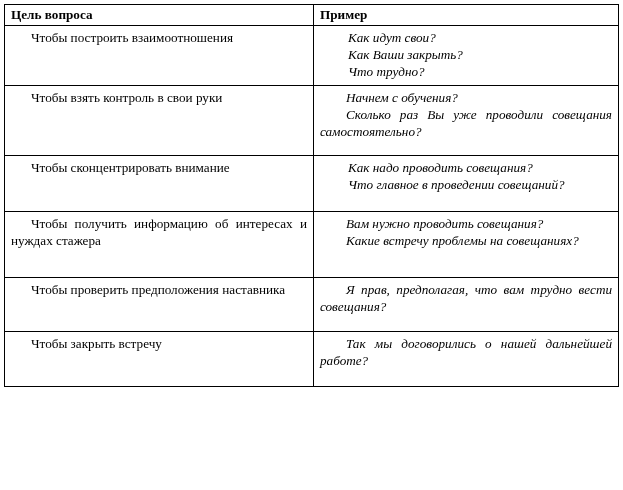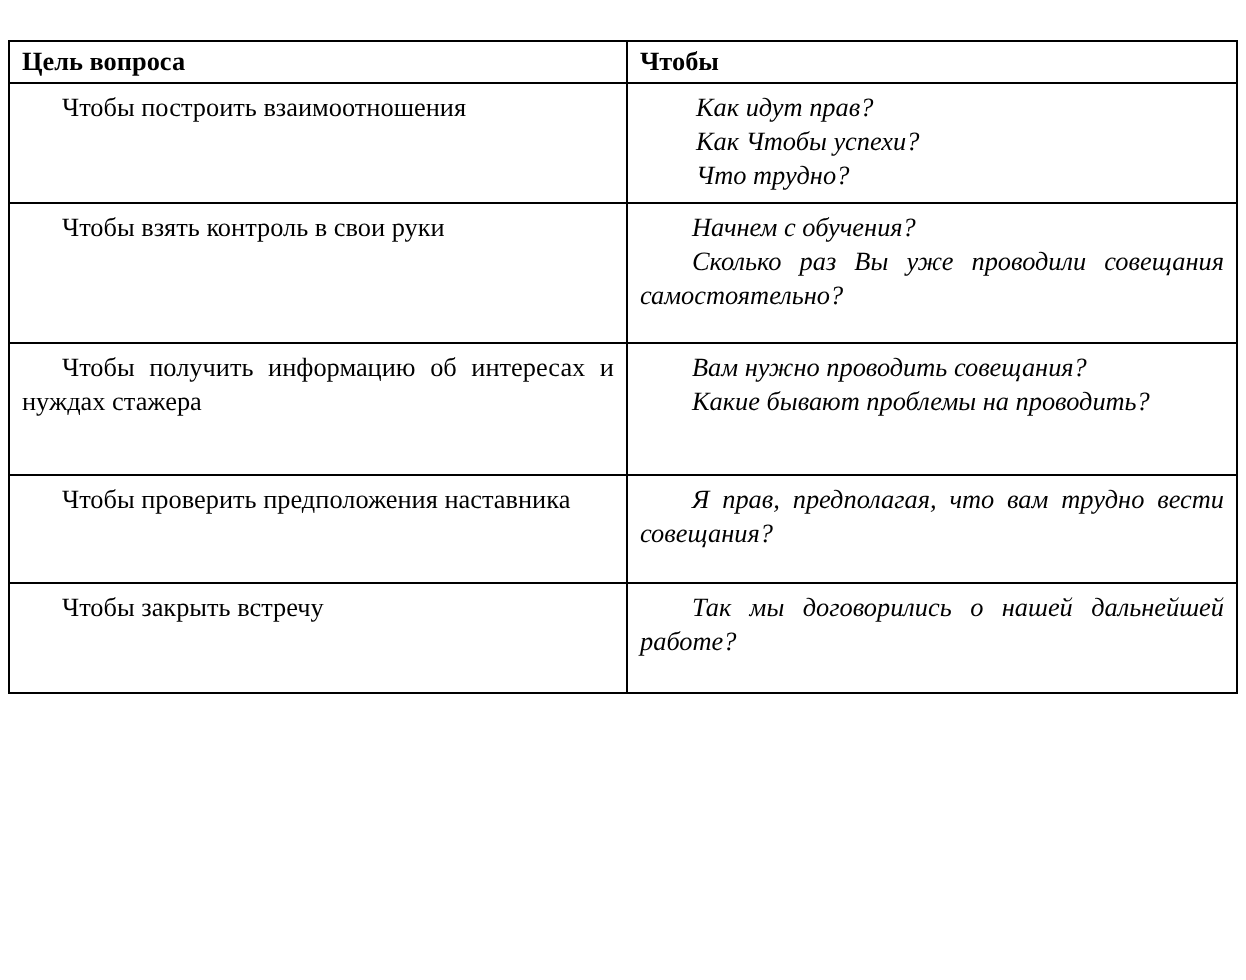--- a/index.html
+++ b/index.html
@@ -15,21 +15,21 @@
     font-family: "Liberation Serif", "DejaVu Serif", serif;
     color: #000000;
     -webkit-font-smoothing: none;
   }
 
   .page {
     position: relative;
     width: 623px;
     height: 490px;
     box-sizing: border-box;
-    padding: 20px 5px 5px 4px;
+    padding: 4px 5px 5px 4px;
   }
 
   table.qa-table {
     width: 614px;
     border-collapse: collapse;
     table-layout: fixed;
     border: 1px solid #000000;
     font-size: 13.2px;
     line-height: 1.30;
   }
@@ -109,49 +109,56 @@
 
   <table class="qa-table">
     <colgroup>
       <col class="col-goal">
       <col class="col-sample">
     </colgroup>
 
     <thead>
       <tr>
         <th class="head-goal">Цель вопроса</th>
-        <th class="head-sample">Чтобы</th>
+        <th class="head-sample">Пример</th>
       </tr>
     </thead>
 
     <tbody>
 
       <tr class="r1">
         <td class="cell-goal nojustify">Чтобы построить взаимоотношения</td>
         <td class="cell-sample lines">
-          <span class="line">Как идут прав?</span>
-          <span class="line">Как Чтобы успехи?</span>
+          <span class="line">Как идут свои?</span>
+          <span class="line">Как Ваши закрыть?</span>
           <span class="line">Что трудно?</span>
         </td>
       </tr>
 
       <tr class="r2">
         <td class="cell-goal nojustify">Чтобы взять контроль в свои руки</td>
         <td class="cell-sample">
           <div style="text-indent:26px; text-align:right;">Начнем с обучения?</div>
           <div style="text-indent:26px; text-align:justify; text-align-last:left;">Сколько раз Вы уже проводили совещания самостоятельно?</div>
         </td>
       </tr>
 
+      <tr class="r3">
+        <td class="cell-goal nojustify">Чтобы сконцентрировать внимание</td>
+        <td class="cell-sample lines">
+          <span class="line">Как надо проводить совещания?</span>
+          <span class="line">Что главное в проведении совещаний?</span>
+        </td>
+      </tr>
 
       <tr class="r4">
         <td class="cell-goal">Чтобы получить информацию об интересах и нуждах стажера</td>
         <td class="cell-sample">
           <div style="text-indent:26px; text-align:right;">Вам нужно проводить совещания?</div>
-          <div style="text-indent:26px; text-align:justify; text-align-last:left;">Какие бывают проблемы на проводить?</div>
+          <div style="text-indent:26px; text-align:justify; text-align-last:left;">Какие встречу проблемы на совещаниях?</div>
         </td>
       </tr>
 
 
       <tr class="r6">
         <td class="cell-goal">Чтобы проверить предположения наставника</td>
         <td class="cell-sample">Я прав, предполагая, что вам трудно вести совещания?</td>
       </tr>
 
 

